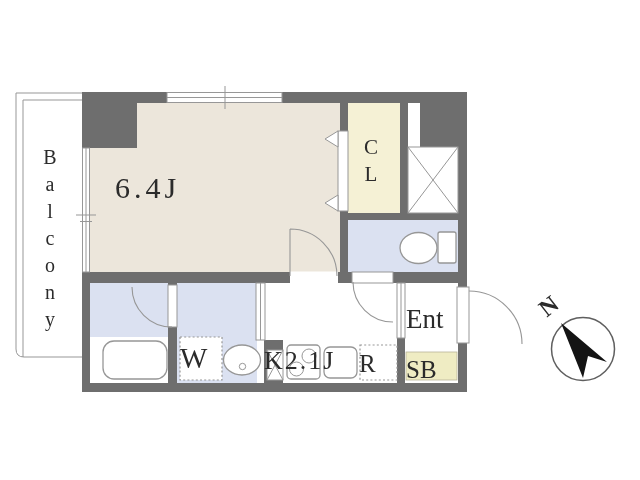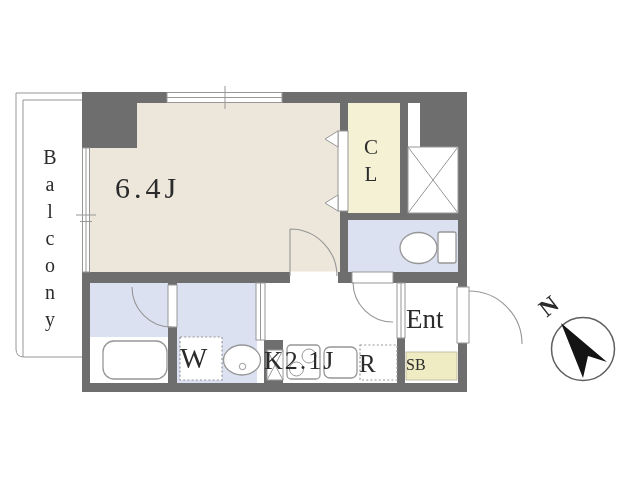--- a/index.html
+++ b/index.html
@@ -19,21 +19,21 @@
   .lbl{position:absolute;font-family:"Liberation Serif","DejaVu Serif",serif;color:var(--c-text);line-height:1;}
   .center{text-align:left;}
   .vtext{writing-mode:vertical-rl;text-orientation:upright;}
   .lbl-balcony{left:40px;top:146px;font-size:20px;letter-spacing:5px;}
   .lbl-main{left:115px;top:173px;width:200px;font-size:30px;letter-spacing:4px;}
   .lbl-cl{left:360px;top:135px;font-size:21px;letter-spacing:3px;}
   .lbl-kitchen{left:264px;top:313px;width:140px;font-size:26px;letter-spacing:2px;margin-top:35px;}
   .lbl-w{left:180px;top:344px;width:42px;font-size:29px;}
   .lbl-r{left:359px;top:351px;width:38px;font-size:25px;}
   .lbl-ent{left:406px;top:306px;width:52px;font-size:27px;}
-  .lbl-sb{left:406px;top:357px;width:51px;font-size:16px;}
+  .lbl-sb{left:406px;top:357px;width:51px;font-size:25px;}
   .lbl-n{left:540px;top:294px;font-size:24px;font-weight:bold;transform:rotate(-38deg);}
 </style>
 </head>
 <body>
 
 <div id="plan">
   <svg width="640" height="480" viewBox="0 0 640 480">
 
     <g>
       <path class="thin" d="M85 93 H16 V349 Q16 357 24 357 H85"></path>

